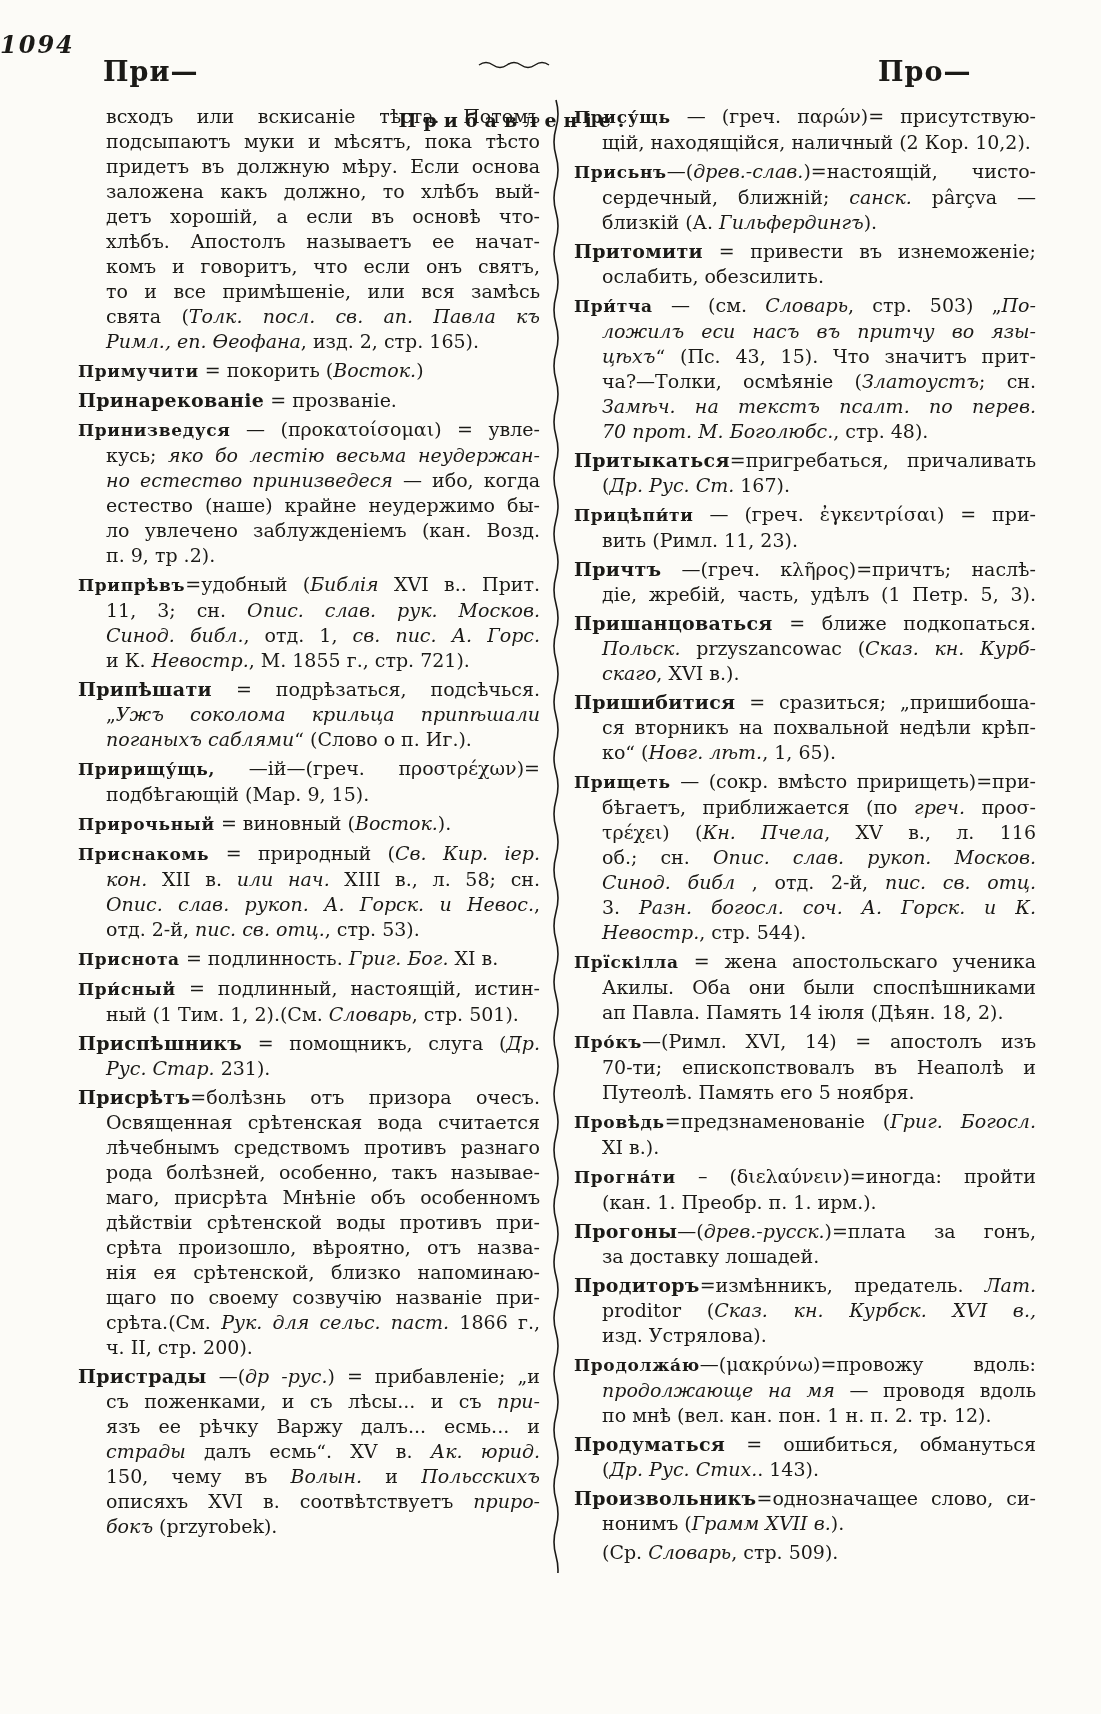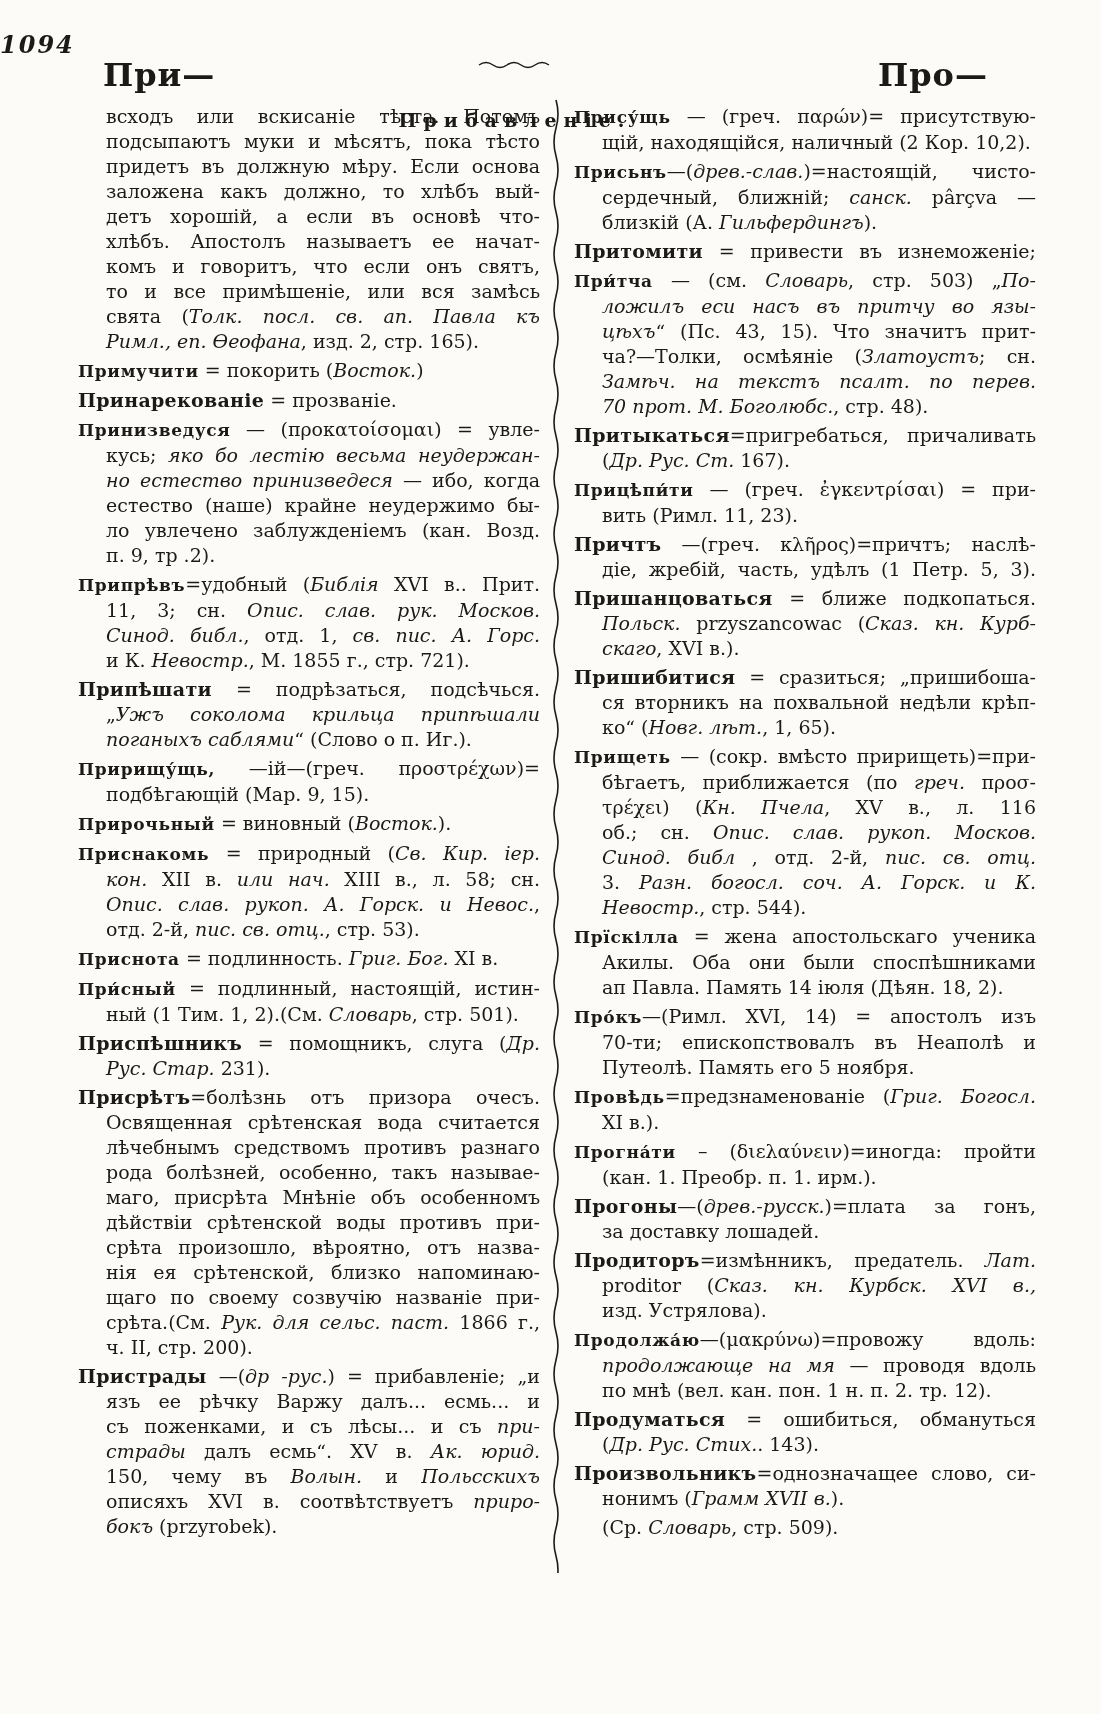--- a/index.html
+++ b/index.html
@@ -16,21 +16,21 @@
   
   .page-num{
     position:absolute;top:30px;left:0;width:1030px;
     text-align:left;font-size:24px;font-weight:bold;letter-spacing:2px;font-style:italic;
   }
   .num-squiggle{position:absolute;top:60px;left:477px;}
   .section-title{
     position:absolute;top:70px;left:0;width:1030px;
     text-align:center;font-size:19px;font-weight:bold;letter-spacing:7px;margin-top:39px;
   }
-  .kw{position:absolute;top:56px;font-size:32px;font-weight:bold;letter-spacing:1px;}
+  .kw{position:absolute;top:56px;font-size:27px;font-weight:bold;letter-spacing:1px;}
   .kw-left{left:103px;}
   .kw-right{left:878px;}
   
   .col{position:absolute;top:104px;width:462px;}
   .col-left{left:78px;}
   .col-right{left:574px;}
   .divider{position:absolute;left:547px;top:98px;}
   .entry{margin:0 0 4px 0;font-size:19px;line-height:25px;}
   .line{
     display:block;padding-left:28px;
@@ -134,40 +134,41 @@
         <span class="line">маго, присрѣта Мнѣніе объ особенномъ</span>
         <span class="line">дѣйствіи срѣтенской воды противъ при-</span>
         <span class="line">срѣта произошло, вѣроятно, отъ назва-</span>
         <span class="line">нія ея срѣтенской, близко напоминаю-</span>
         <span class="line">щаго по своему созвучію названіе при-</span>
         <span class="line">срѣта.(См. <i>Рук. для сельс. паст.</i> 1866 г.,</span>
         <span class="line last">ч. II, стр. 200).</span>
       </p>
       <p class="entry has-head">
         <span class="line first"><b class="head">Пристрады</b> —(<i>др -рус.</i>) = прибавленіе; „и</span>
+        <span class="line">съ поженками, и съ лѣсы... и съ <i>при-</i></span>
         <span class="line">язъ ее рѣчку Варжу далъ... есмь... и</span>
-        <span class="line">съ поженками, и съ лѣсы... и съ <i>при-</i></span>
         <span class="line"><i>страды</i> далъ есмь“. XV в. <i>Ак. юрид.</i></span>
         <span class="line">150, чему въ <i>Волын.</i> и <i>Польсскихъ</i></span>
         <span class="line">описяхъ XVI в. соотвѣтствуетъ <i>приро-</i></span>
         <span class="line last"><i>бокъ</i> (przyrobek).</span>
       </p>
     </div>
   <div class="col col-right">
       <p class="entry has-head">
         <span class="line first"><b class="head cs">Прису́щь</b> — (греч. παρών)= присутствую-</span>
         <span class="line last">щій, находящійся, наличный (2 Кор. 10,2).</span>
       </p>
       <p class="entry has-head">
         <span class="line first"><b class="head cs">Присьнъ</b>—(<i>древ.-слав.</i>)=настоящій, чисто-</span>
         <span class="line">сердечный, ближній; <i>санск.</i> pârçva —</span>
         <span class="line last">близкій (А. <i>Гильфердингъ</i>).</span>
       </p>
       <p class="entry has-head">
         <span class="line first"><b class="head">Притомити</b> = привести въ изнеможеніе;</span>
+        <span class="line last">ослабить, обезсилить.</span>
       </p>
       <p class="entry has-head">
         <span class="line first"><b class="head cs">При́тча</b> — (см. <i>Словарь</i>, стр. 503) „<i>По-</i></span>
         <span class="line"><i>ложилъ еси насъ въ притчу во язы-</i></span>
         <span class="line"><i>цѣхъ</i>“ (Пс. 43, 15). Что значитъ прит-</span>
         <span class="line">ча?—Толки, осмѣяніе (<i>Златоустъ</i>; сн.</span>
         <span class="line"><i>Замѣч. на текстъ псалт. по перев.</i></span>
         <span class="line last"><i>70 прот. М. Боголюбс.</i>, стр. 48).</span>
       </p>
       <p class="entry has-head">

